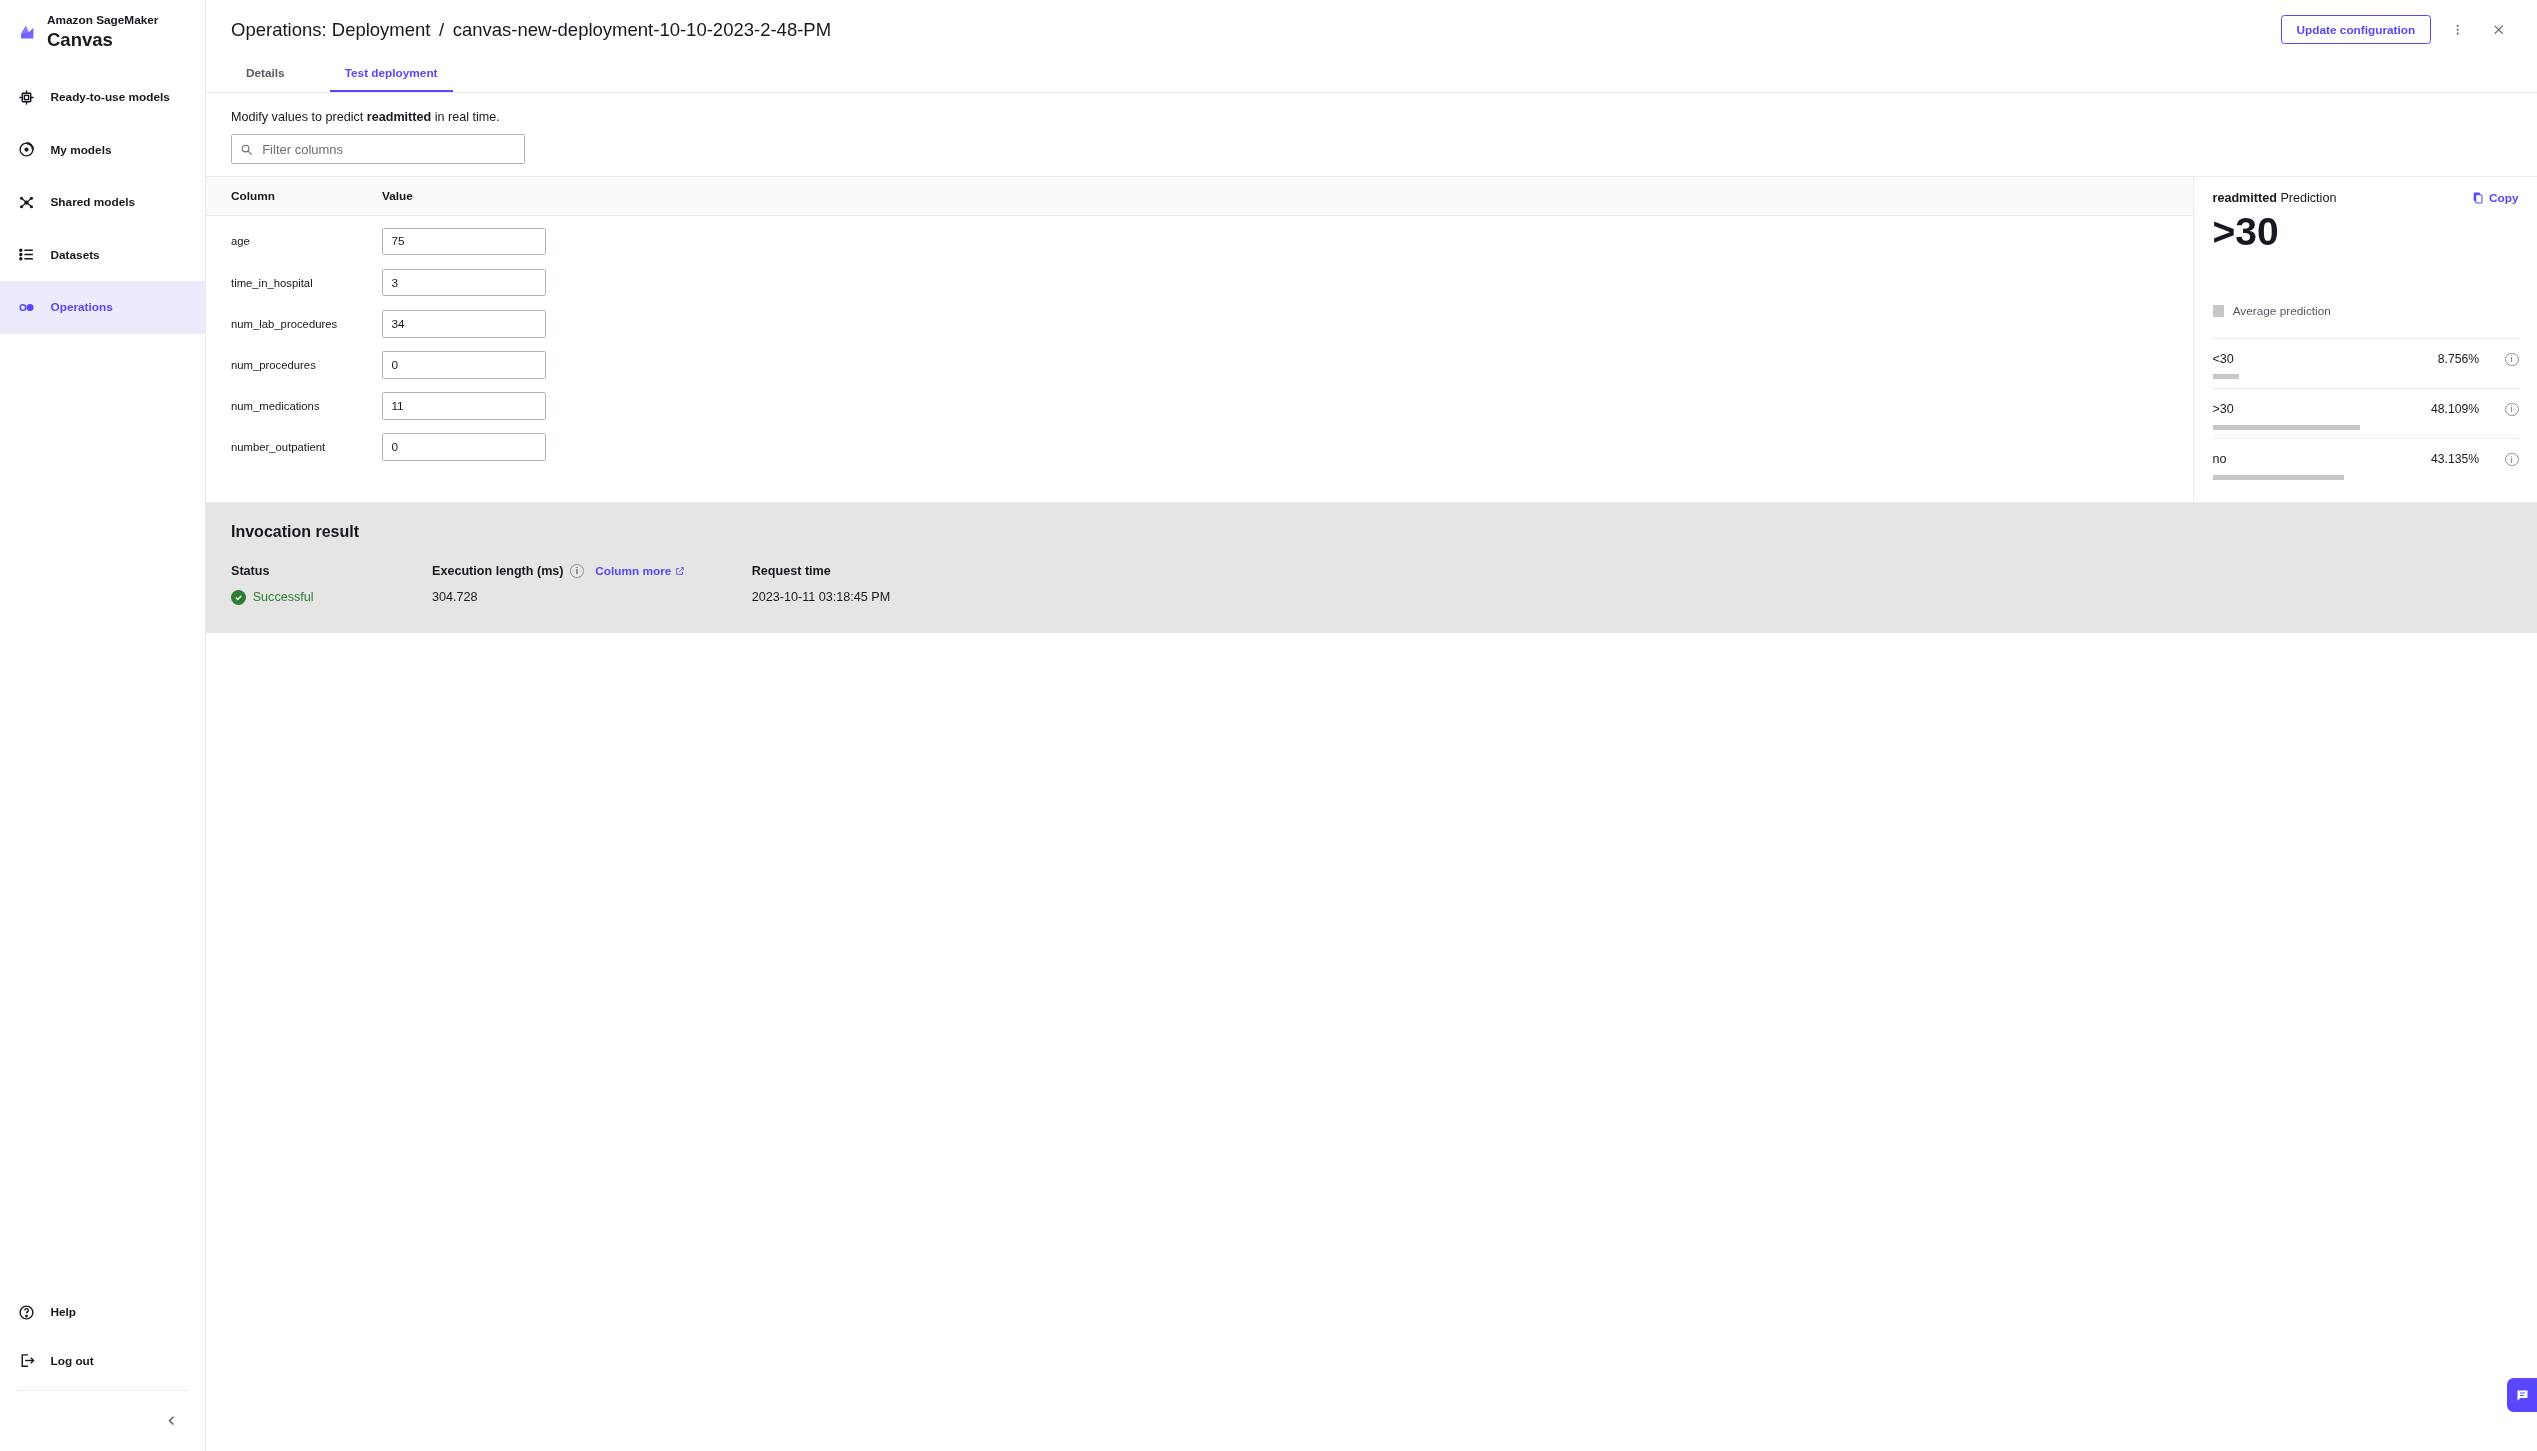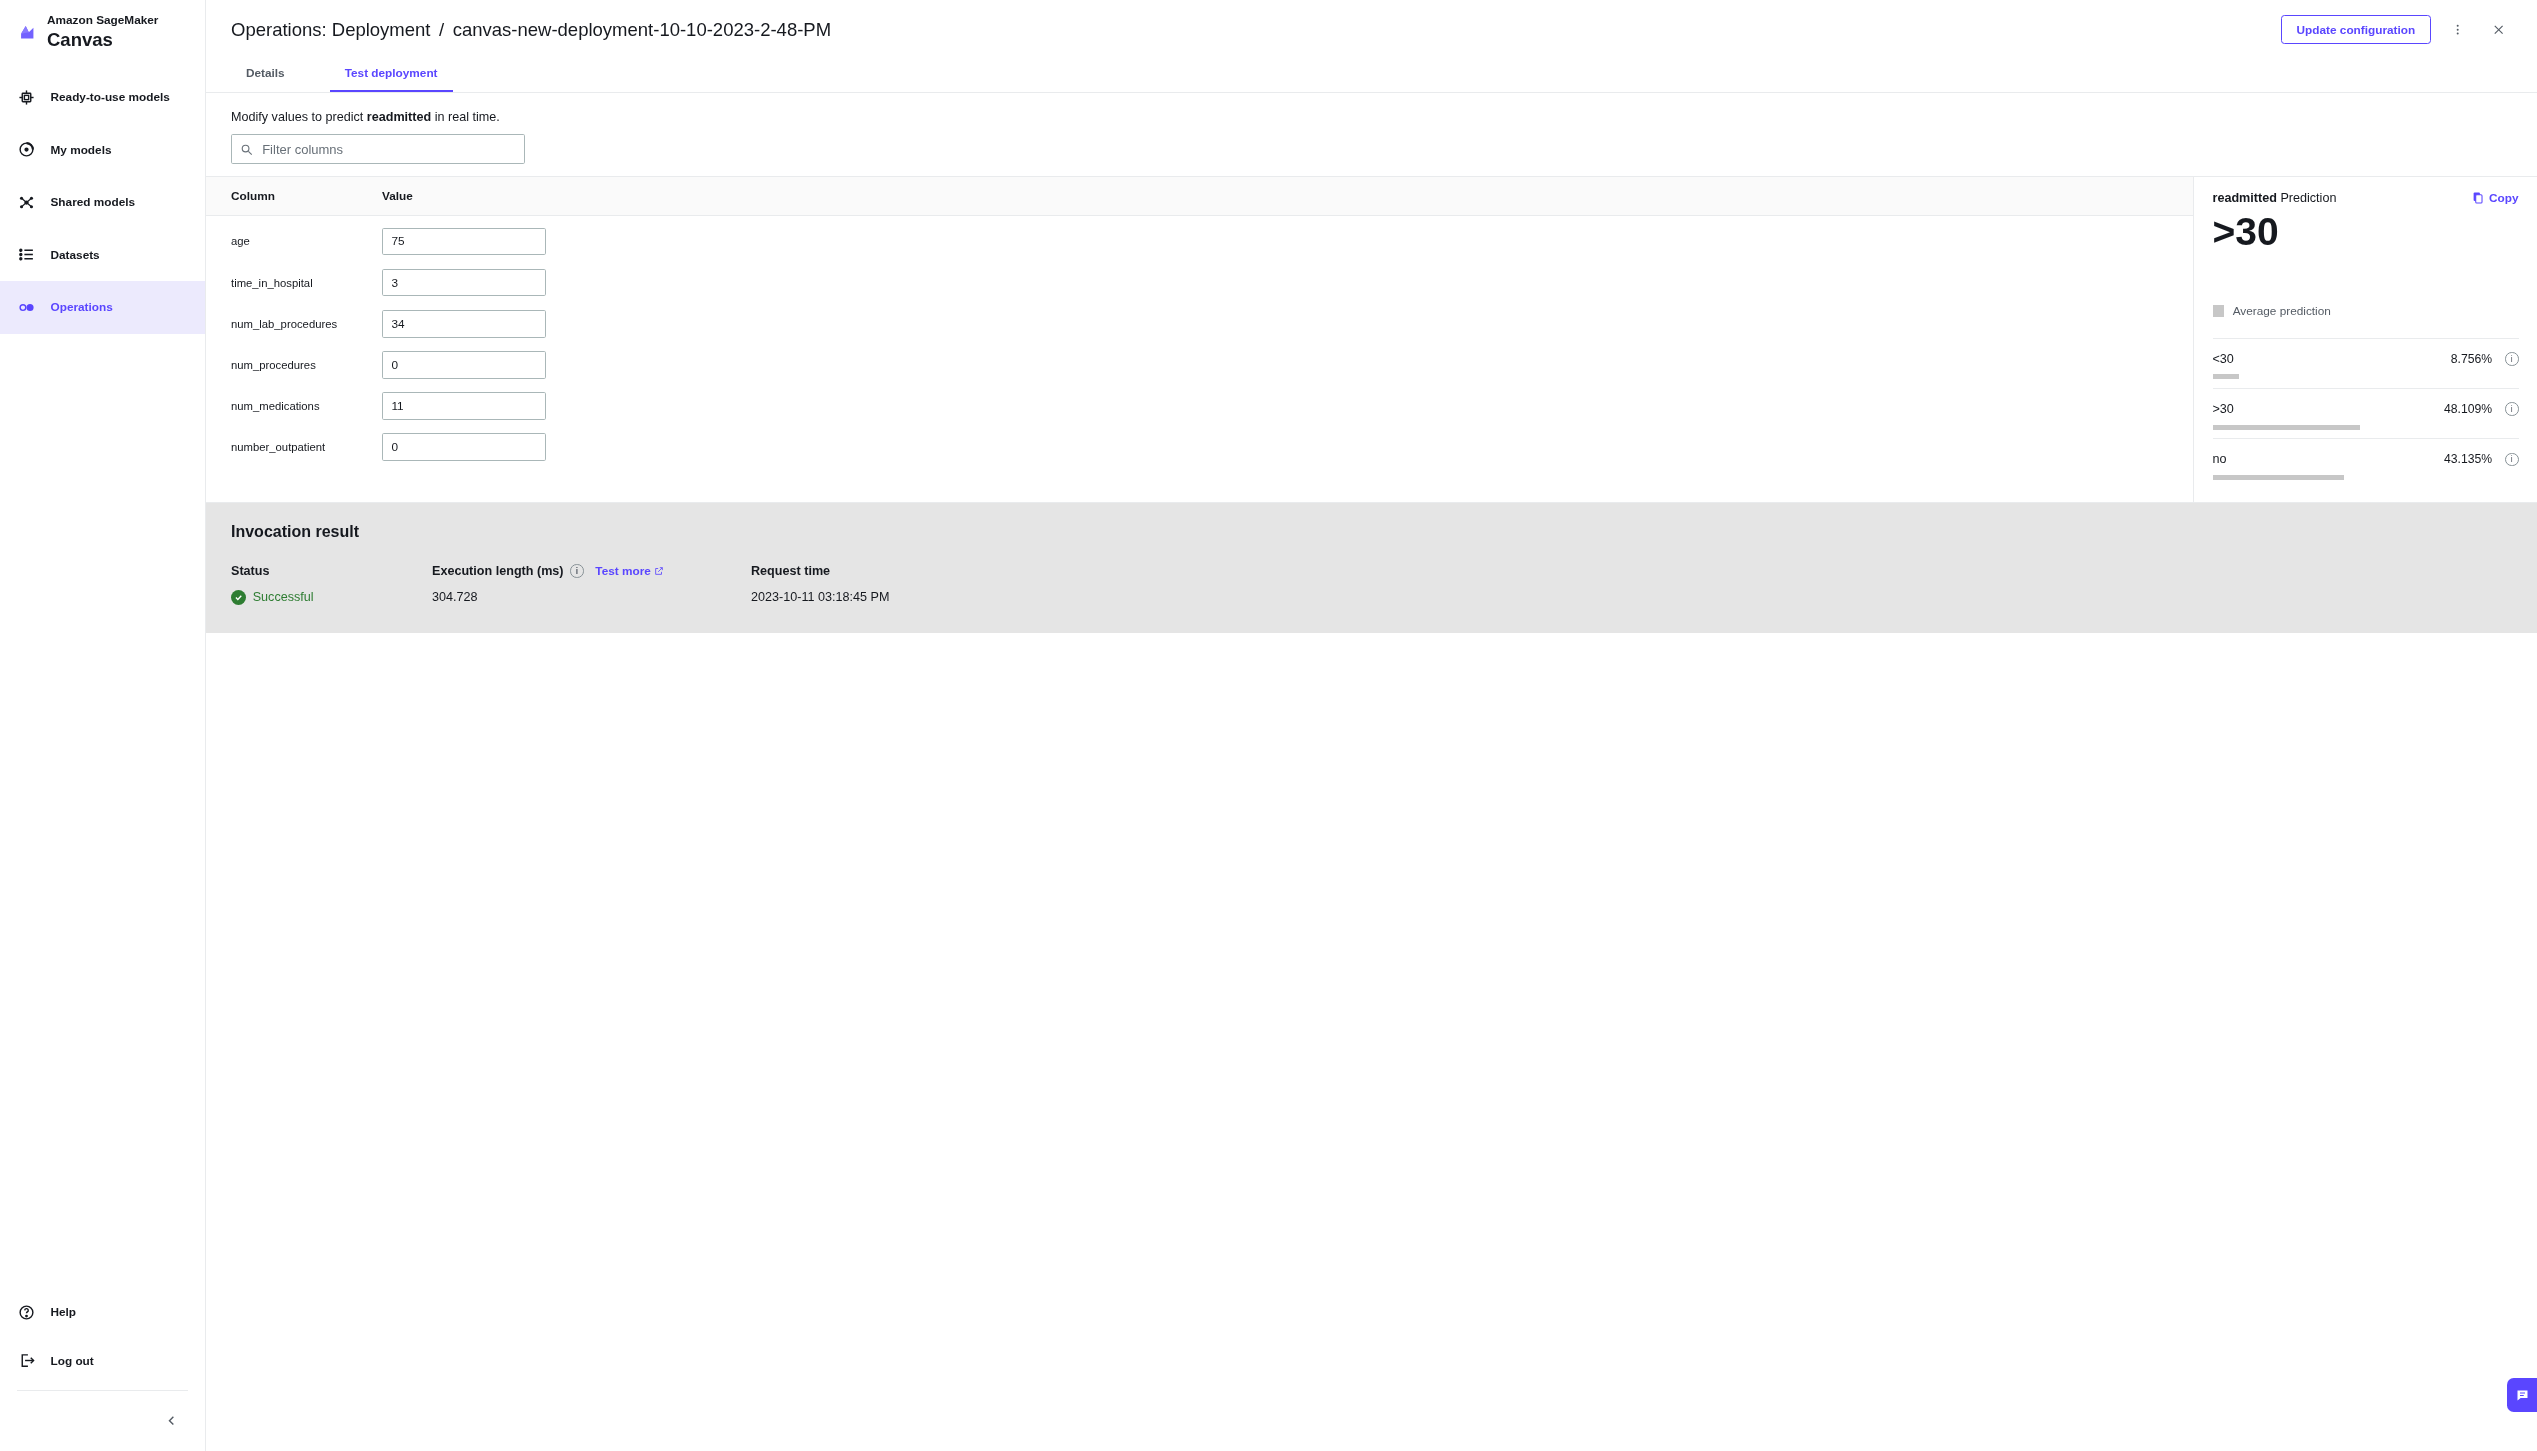--- a/index.html
+++ b/index.html
@@ -63,21 +63,21 @@
   .pred-title { font-size: 12.6px; }
   .pred-title b { font-weight: 700; }
   .copy-link { display: flex; align-items: center; gap: 5px; color: #5a46ff; font-weight: 700; font-size: 11.8px; cursor: pointer; }
   .pred-value { font-size: 39px; font-weight: 800; margin-top: 5px; }
   .avg-legend { display: flex; align-items: center; gap: 8.4px; margin-top: 50px; color: #545b64; font-size: 11.8px; }
   .legend-swatch { width: 11.8px; height: 11.8px; background: #c7c7c7; }
   .prob-list { margin-top: 20px; }
   .prob-item { border-top: 0.8px solid #e9ebed; padding: 13.4px 0 8.4px 0; }
   .prob-row1 { display: flex; align-items: center; justify-content: space-between; }
   .prob-label { font-size: 12.6px; }
-  .prob-right { display: flex; align-items: center; gap: 13px; }
+  .prob-right { display: flex; align-items: flex-end; gap: 26px; }
   .prob-pct { font-size: 12.2px; }
   .info-dot { width: 13.4px; height: 13.4px; border: 0.8px solid #879196; border-radius: 50%; display: flex; align-items: center; justify-content: center; font-size: 8.4px; color: #545b64; cursor: pointer; }
   .prob-bar-track { height: 5px; background: transparent; margin-top: 8.4px; }
   .prob-bar-fill { height: 5px; background: #c7c7c7; }
 
   
   .invocation { background: #e5e5e5; padding: 20px 25px 28.6px 25px; border-top: 0.8px solid #e9ebed; }
   .invocation h3 { font-size: 16px; font-weight: 700; margin-bottom: 23.5px; }
   .inv-grid { display: flex; gap: 67px; }
   .inv-col { display: flex; flex-direction: column; gap: 11.8px; min-width: 134px; }
@@ -387,21 +387,21 @@
                 </svg>
             </span>
             <span class="status-text">Successful</span>
           </div>
         </div>
         <div class="inv-col" style="min-width:252px">
           <div class="inv-label">
             <span>Execution length (ms)</span>
             <span class="info-dot">i</span>
             <span class="link">
-              <span>Test more</span>
+              <span>Column more</span>
               <span>
                 <svg width="10" height="10" viewBox="0 0 24 24" fill="none" stroke="#5a46ff" stroke-width="2">
                     <path d="M14 4h6v6"></path>
                     <path d="M20 4L10 14"></path>
                     <path d="M18 14v6H4V6h6"></path>
                   </svg>
               </span>
             </span>
           </div>
           <div class="inv-value">304.728</div>

